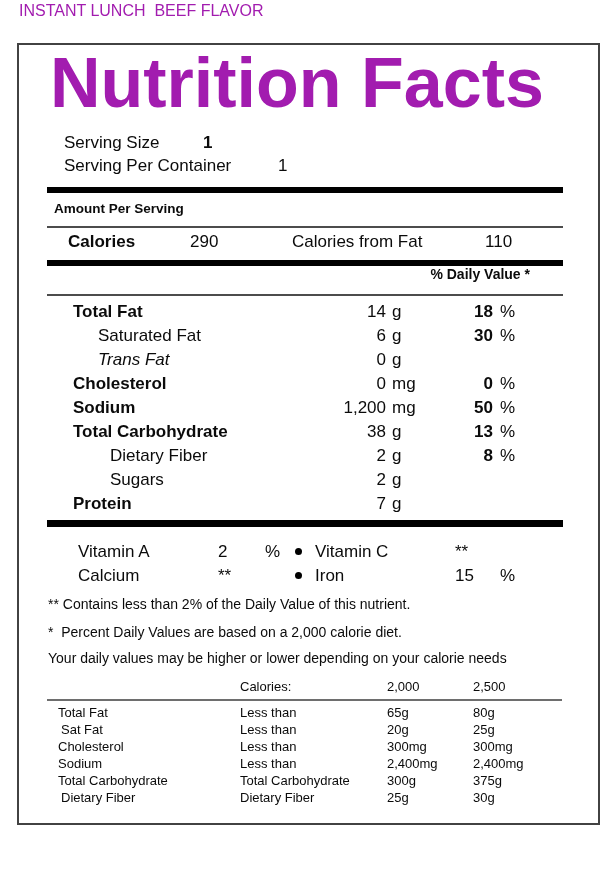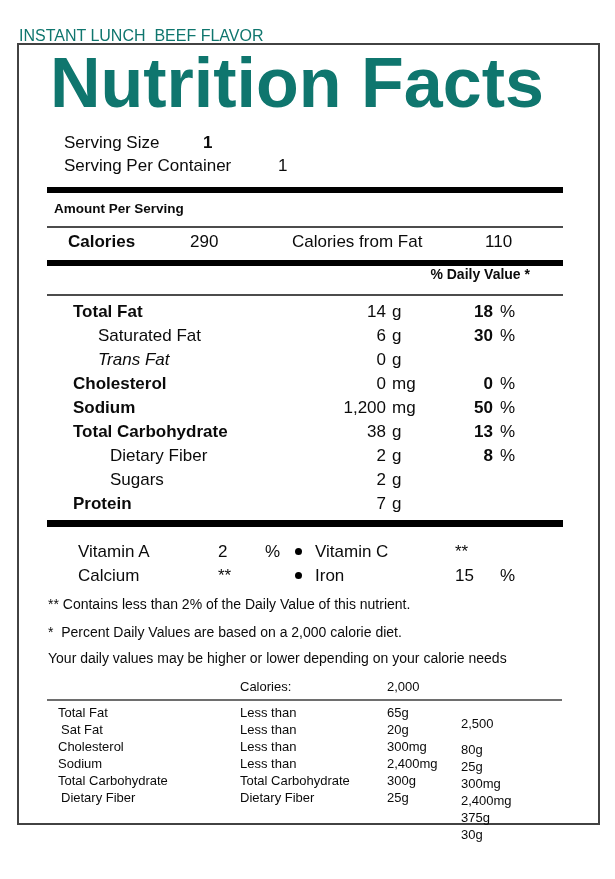--- a/index.html
+++ b/index.html
@@ -1,21 +1,21 @@
 <!DOCTYPE html>
 <html><head>
 <meta charset="utf-8">
 <style>
   html,body{margin:0;padding:0;background:#fff;}
   .page{position:relative;width:615px;height:879px;background:#ffffff;
         font-family:"Liberation Sans",sans-serif;color:#0b0b0b;overflow:hidden;}
   .abs{position:absolute;}
   .box{left:17px;top:43px;width:583px;height:782px;border:2px solid #424242;box-sizing:border-box;background:#fff;}
-  .product-title{left:19px;top:1px;font-size:16px;line-height:20px;color:#0f766e;white-space:pre;margin-top:25px;}
-  .nf-title{left:50px;top:48px;font-size:70px;line-height:70px;font-weight:700;color:#0f766e;}
+  .product-title{left:19px;top:1px;font-size:16px;line-height:20px;color:#a21caf;white-space:pre;}
+  .nf-title{left:50px;top:48px;font-size:70px;line-height:70px;font-weight:700;color:#a21caf;}
   .row{left:47px;width:516px;height:24px;line-height:24px;font-size:17px;}
   .row span{position:absolute;top:0;}
   .serving-label{left:17px;}
   .serving-qty{left:156px;font-weight:700;}
   .serving-text{left:166px;}
   .serving2-val{left:231px;}
   .bar{left:47px;width:516px;height:6px;background:#000;}
   .bar3{height:7px;}
   .thin{left:47px;width:516px;height:2px;background:#4c4c4c;}
   .aps{left:54px;top:200px;font-size:13.5px;line-height:18px;font-weight:700;}
@@ -39,21 +39,21 @@
   .vval2{left:408px;}
   .vunit2{left:453px;}
   .bullet{left:248px !important;top:8px !important;width:7px;height:7px;border-radius:50%;background:#000;}
   .footnote{left:48px;font-size:14px;line-height:18px;white-space:pre;}
   .tbl-row{left:47px;width:516px;height:17px;line-height:17px;font-size:13px;text-align:right;}
   .tbl-row span{position:absolute;top:0;}
   .tc1{left:11px;}
   .tc1i{left:14px;}
   .tc2{left:193px;}
   .tc3{left:340px;}
-  .tc4{left:414px;margin-top:37px;}
+  .tc4{left:426px;}
   .grayline{left:47px;width:515px;height:2px;background:#6e6e6e;}
 </style>
 </head>
 <body>
 
 <div class="page">
 
   <div class="abs product-title">INSTANT LUNCH  BEEF FLAVOR</div>
 
   <div class="abs box"></div>

